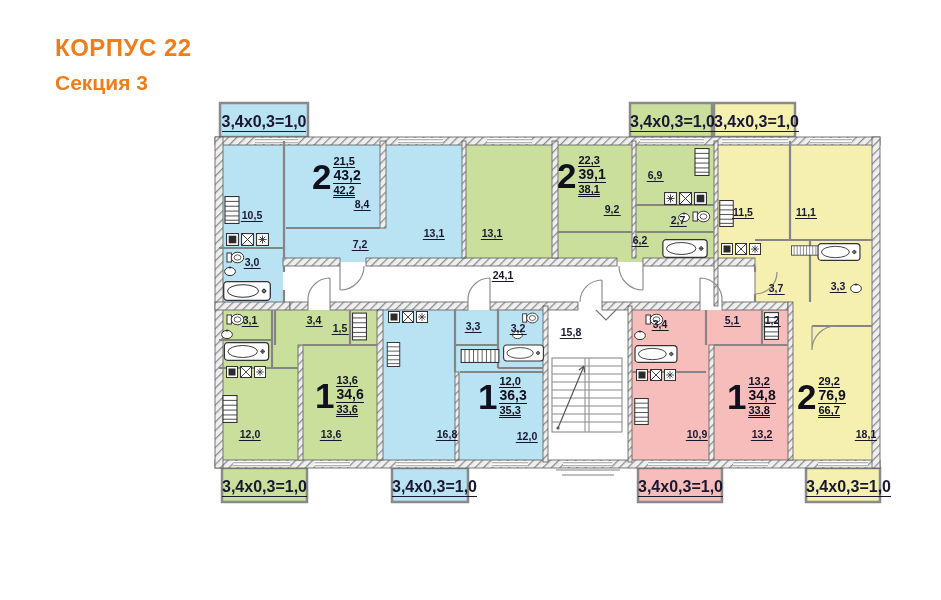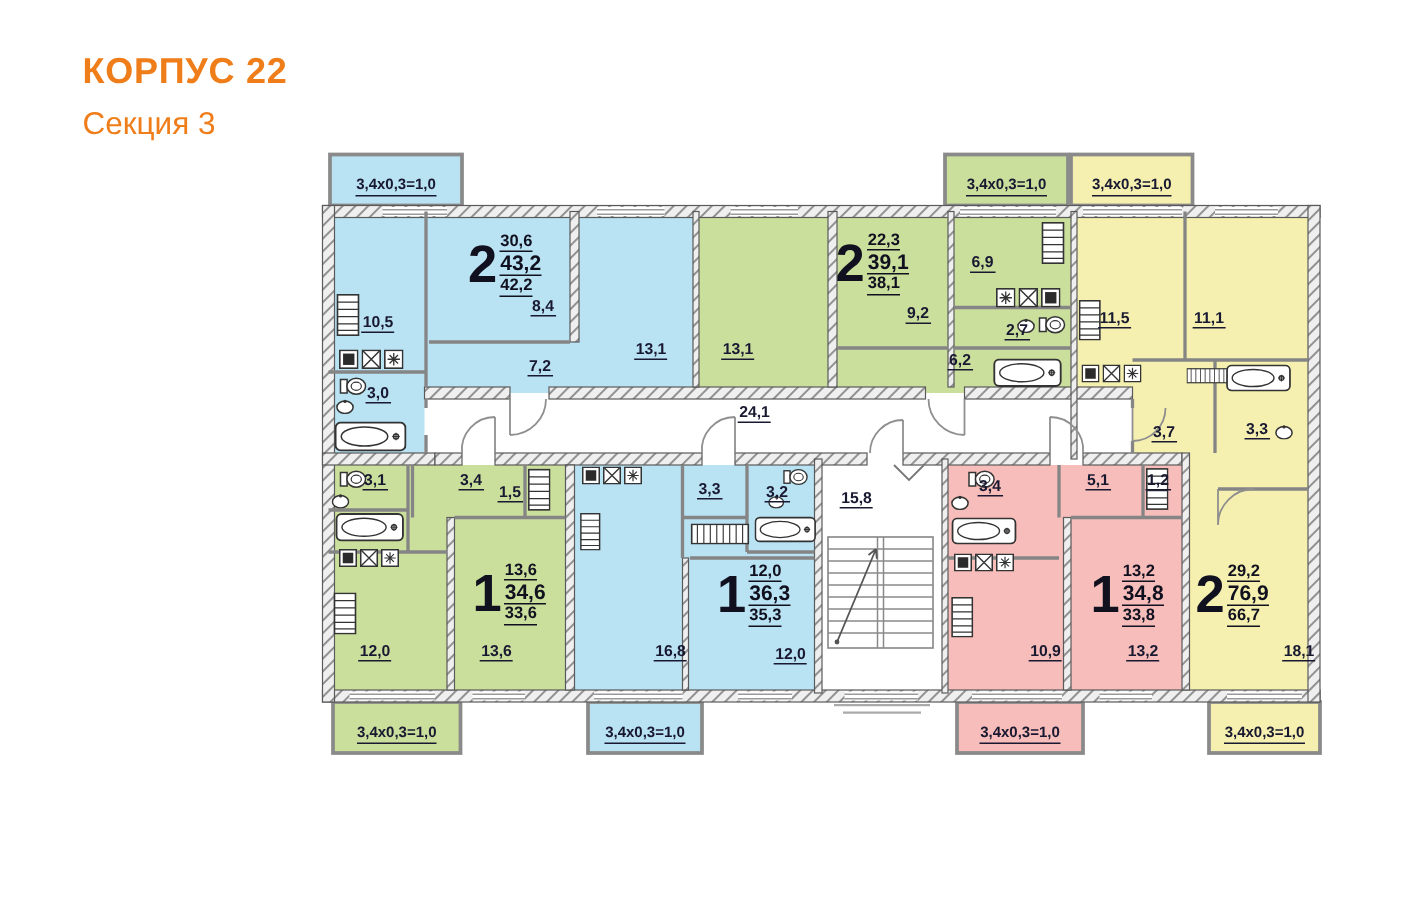--- a/index.html
+++ b/index.html
@@ -1,36 +1,36 @@
 <!DOCTYPE html>
 <html><head>
 <meta charset="utf-8">
 <style>
   html,body{margin:0;padding:0;background:#fff;}
   #stage{position:relative;width:941px;height:600px;background:#ffffff;overflow:hidden;
          font-family:"Liberation Sans",sans-serif;border-radius:22px;}
   svg{position:absolute;left:0;top:0;}
   
   .t1{position:absolute;left:55px;top:34px;font-size:24px;font-weight:bold;color:#ee7d1a;letter-spacing:0.5px;}
-  .t2{position:absolute;left:55px;top:71px;font-size:21px;font-weight:normal;color:#ee7d1a;}
+  .t2{position:absolute;left:55px;top:71px;font-size:21px;font-weight:bold;color:#ee7d1a;}
   .t3{position:absolute;left:55px;top:103px;font-size:16px;font-weight:bold;color:#1a1a1a;}
   
   .lbl{position:absolute;transform:translateX(-50%);font-size:10.5px;font-weight:bold;
        color:#181830;border-bottom:1.2px solid #181830;line-height:1.15;white-space:nowrap;padding:0 1px;}
   
   .blab{position:absolute;text-align:center;}
-  .blab span{display:inline-block;font-size:10px;font-weight:bold;color:#181830;
+  .blab span{display:inline-block;font-size:16px;font-weight:bold;color:#181830;
        border-bottom:1.2px solid #181830;line-height:1.15;white-space:nowrap;}
   
   .apt{position:absolute;display:flex;align-items:center;gap:2px;color:#10101f;}
   .apt .num{font-size:35px;font-weight:bold;line-height:0.9;}
   .apt .col{display:flex;flex-direction:column;align-items:flex-start;}
   .apt .a1{font-size:11px;font-weight:bold;border-bottom:1.2px solid #10101f;line-height:1.1;}
   .apt .a2{font-size:14px;font-weight:bold;border-bottom:1.6px solid #10101f;line-height:1.1;}
-  .apt .a3{font-size:11px;font-weight:bold;border-bottom:1.2px solid #10101f;line-height:1.1;}
+  .apt .a3{font-size:11px;font-weight:bold;border-bottom:1.2px solid #10101f;line-height:1.1;text-decoration:underline;}
 </style>
 </head>
 <body>
 
 <div id="stage">
 
 <svg width="941" height="600" viewBox="0 0 941 600">
   <defs>
     <pattern id="hatch" width="6" height="6" patternUnits="userSpaceOnUse" patternTransform="rotate(45)">
       <rect width="6" height="6" fill="#efefef"></rect>
@@ -239,21 +239,21 @@
 <div class="blab" style="left:630px;top:113px;width:82px"><span>3,4x0,3=1,0</span></div>
 <div class="blab" style="left:714px;top:113px;width:81px"><span>3,4x0,3=1,0</span></div>
 <div class="blab" style="left:222px;top:478px;width:85px"><span>3,4x0,3=1,0</span></div>
 <div class="blab" style="left:392px;top:478px;width:76px"><span>3,4x0,3=1,0</span></div>
 <div class="blab" style="left:638px;top:478px;width:84px"><span>3,4x0,3=1,0</span></div>
 <div class="blab" style="left:806px;top:478px;width:74px"><span>3,4x0,3=1,0</span></div>
 
 <div class="apt" style="left:312px;top:155px">
   <span class="num">2</span>
   <span class="col">
-    <span class="a1">30,6</span>
+    <span class="a1">21,5</span>
     <span class="a2">43,2</span>
     <span class="a3">42,2</span>
   </span>
 </div>
 <div class="apt" style="left:557px;top:154px">
   <span class="num">2</span>
   <span class="col">
     <span class="a1">22,3</span>
     <span class="a2">39,1</span>
     <span class="a3">38,1</span>

